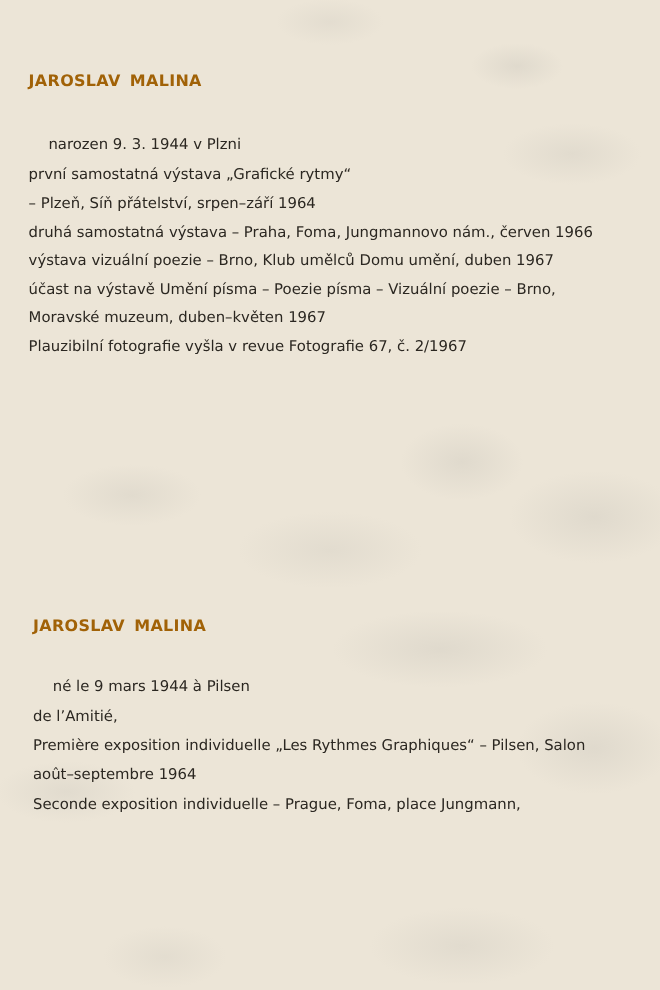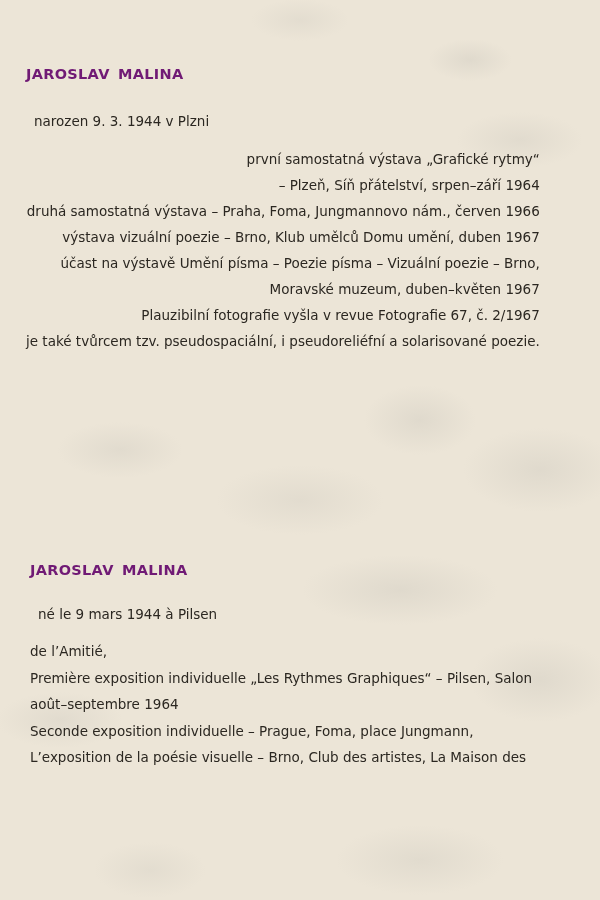--- a/index.html
+++ b/index.html
@@ -40,68 +40,66 @@
     }
     .section-cz { top: 90px; }
     .section-fr { top: 560px; left: 30px; }
     .name {
       font-weight: bold;
       font-size: 14.5px;
       letter-spacing: 0.3px;
       word-spacing: 3px;
       margin: 0;
       line-height: 20px;
-      color: #701a75;
+      color: #a16207;
     }
     .birth {
       font-size: 13.5px;
       line-height: 20px;
-      margin: 8px;
+      margin: 18px;
       position: absolute;
       top: 14px;
     }
     .section-cz .birth { top: 13px; }
     .section-fr .birth { top: 36px; text-align: right; }
     .lines {
       position: absolute;
       left: 0;
       font-size: 13.5px;
       margin: 0;
       padding: 0;
       list-style: none;
     }
     .section-cz .name { position: absolute; top: -26px; }
-    .section-cz .lines { top: 56px; text-align: right; }
+    .section-cz .lines { top: 56px; }
     .section-fr .lines { top: 78px; }
     .section-cz .lines li { height: 26px; line-height: 26px; white-space: nowrap; }
     .section-fr .lines li { height: 26.5px; line-height: 26.5px; white-space: nowrap; }
   </style>
 </head>
 <body>
 
 <div class="texture"></div>
 
 <section class="section section-cz">
   <h2 class="name">JAROSLAV  MALINA</h2>
   <p class="birth">narozen 9. 3. 1944 v Plzni</p>
   <ul class="lines">
     <li>první samostatná výstava „Grafické rytmy“</li>
     <li>– Plzeň, Síň přátelství, srpen–září 1964</li>
     <li>druhá samostatná výstava – Praha, Foma, Jungmannovo nám., červen 1966</li>
     <li>výstava vizuální poezie – Brno, Klub umělců Domu umění, duben 1967</li>
     <li>účast na výstavě Umění písma – Poezie písma – Vizuální poezie – Brno,</li>
     <li>Moravské muzeum, duben–květen 1967</li>
     <li>Plauzibilní fotografie vyšla v revue Fotografie 67, č. 2/1967</li>
-    <li>je také tvůrcem tzv. pseudospaciální, i pseudoreliéfní a solarisované poezie.</li>
   </ul>
 </section>
 
 <section class="section section-fr">
   <h2 class="name">JAROSLAV  MALINA</h2>
   <p class="birth">né le 9 mars 1944 à Pilsen</p>
   <ul class="lines">
     <li>de l’Amitié,</li>
     <li>Première exposition individuelle „Les Rythmes Graphiques“ – Pilsen, Salon</li>
     <li>août–septembre 1964</li>
     <li>Seconde exposition individuelle – Prague, Foma, place Jungmann,</li>
-    <li>L’exposition de la poésie visuelle – Brno, Club des artistes, La Maison des</li>
   </ul>
 </section>
 
 </body></html>

